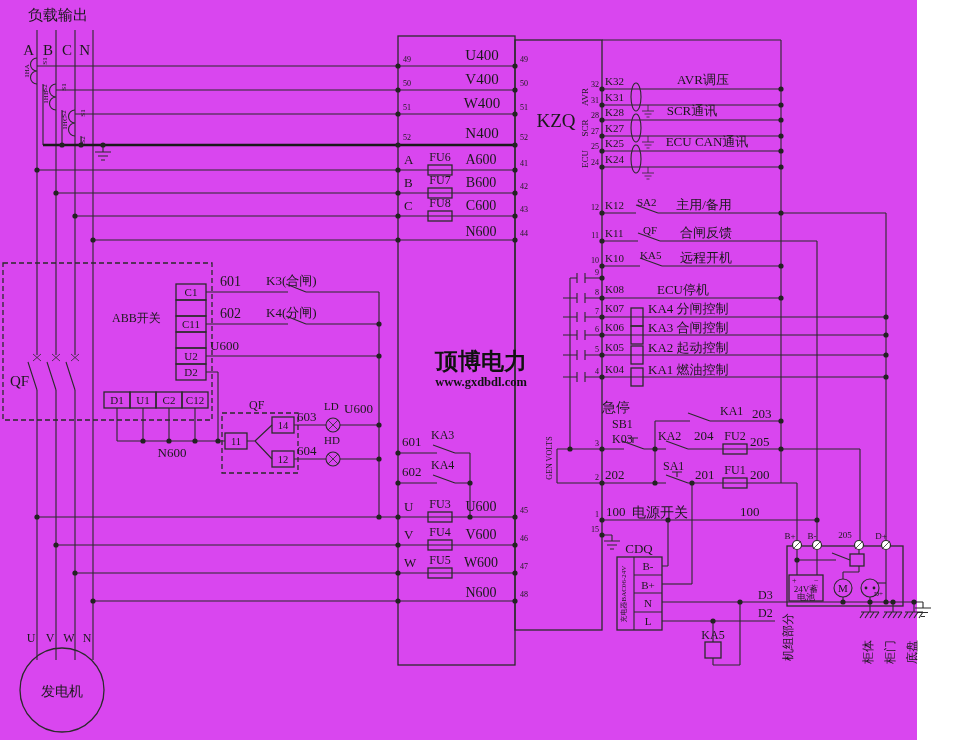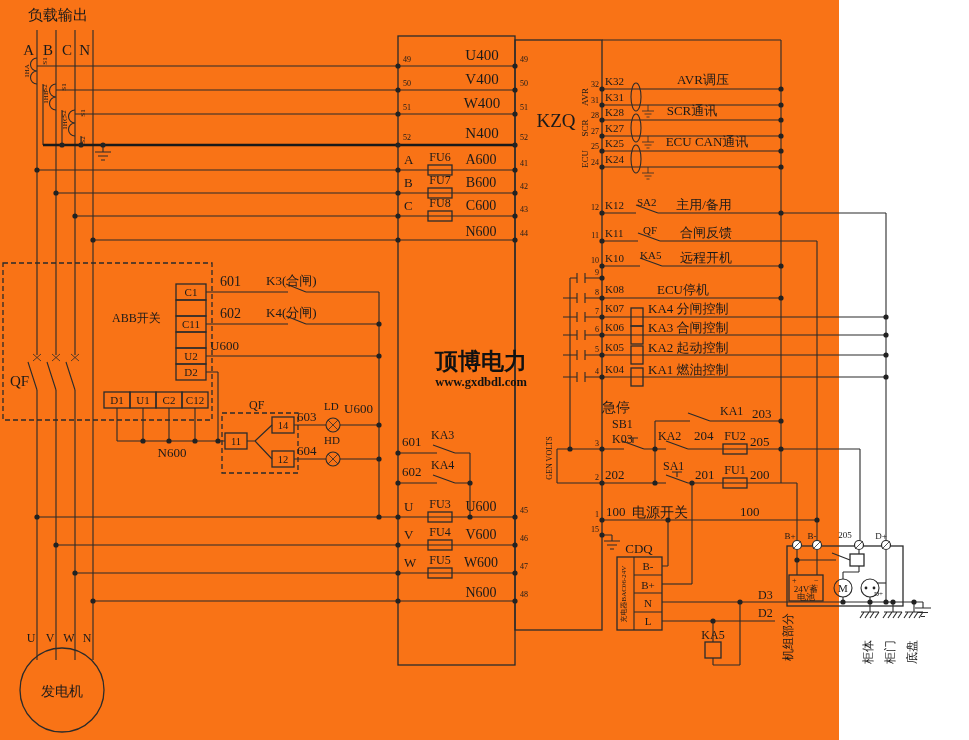--- a/index.html
+++ b/index.html
@@ -1,16 +1,16 @@
 <!DOCTYPE html>
 <html><head>
 <meta charset="utf-8">
 <style>
   html,body{margin:0;padding:0;background:#ffffff;}
-  #stage{width:839px;height:740px;background:#f97316;position:relative;}
+  #stage{width:917px;height:740px;background:#d946ef;position:relative;}
   svg{display:block;}
   svg text{font-family:"Liberation Serif","DejaVu Serif",serif;fill:#1a1a1a;}
   .w{stroke:#2b2b2b;stroke-width:1.1;fill:none;}
   .w2{stroke:#1a1a1a;stroke-width:2.4;fill:none;}
   .thin{stroke:#2b2b2b;stroke-width:0.8;fill:none;}
   .box{fill:none;stroke:#2b2b2b;stroke-width:1.3;}
   .dash{stroke-dasharray:5 3;}
   .d{fill:#222;stroke:none;}
   .screw{fill:#fff;stroke:#2b2b2b;stroke-width:1.2;}
   .f7{font-size:7px;} .f8{font-size:8px;} .f9{font-size:9px;} .f10{font-size:10.5px;}

